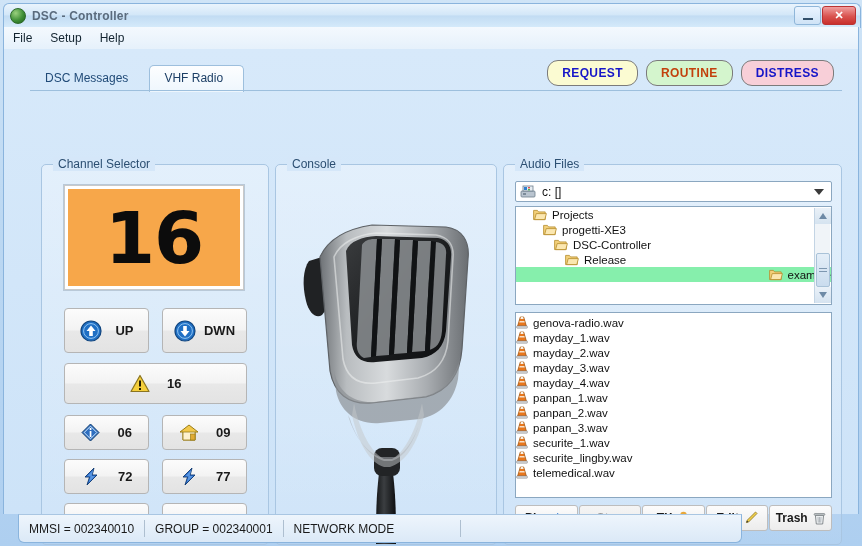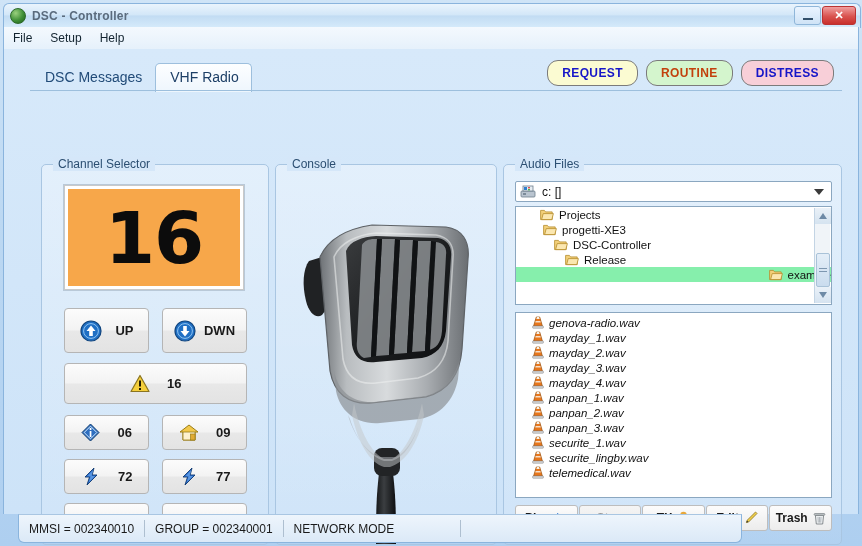--- a/index.html
+++ b/index.html
@@ -53,21 +53,21 @@
   
   .client{
     position:absolute;left:3px;top:49px;width:856px;height:465px;
     background:linear-gradient(to bottom,#d7e9fa 0%,#cde3f8 100%);
     border-left:1px solid #8ab4dd;border-right:1px solid #8ab4dd;
     box-sizing:border-box;
   }
   
   .tabstrip{position:absolute;left:26px;top:14px;height:28px;display:flex;align-items:flex-end;}
   .tab{
-    font-size:14px;color:#1d3f66;padding:5px 12px 6px 14px;
+    font-size:12px;color:#1d3f66;padding:5px 20px 6px 14px;
     border:1px solid transparent;border-bottom:none;position:relative;
   }
   .tab.inactive{color:#214b78;}
   .tab.active{
     background:linear-gradient(to bottom,#fdfeff,#eef6fd);
     border-color:#9dbfdd;border-radius:5px 5px 0 0;
     padding-bottom:7px;margin-bottom:-1px;
   }
   .tabline{position:absolute;left:26px;top:41px;width:812px;height:1px;background:#9dbfdd;}
   
@@ -144,21 +144,21 @@
     position:absolute;left:11px;top:41px;width:317px;height:99px;
     background:#fff;border:1px solid #8ba7c0;box-sizing:border-box;overflow:hidden;
   }
   .trow{height:15px;display:flex;align-items:center;font-size:11.5px;color:#111;}
   .trow.sel{background:#86efac;justify-content:flex-end;}
   .listbox{
     position:absolute;left:11px;top:147px;width:317px;height:186px;
     background:#fff;border:1px solid #8ba7c0;box-sizing:border-box;overflow:hidden;
     padding-top:2px;
   }
-  .frow{height:15px;display:flex;align-items:center;font-size:11.5px;color:#111;padding-left:16px;font-style:italic;}
+  .frow{height:15px;display:flex;align-items:center;font-size:11.5px;color:#111;padding-left:0;}
   .toolbar{position:absolute;left:11px;top:340px;width:317px;height:26px;display:flex;gap:1px;}
   .tbtn{
     flex:1;background:linear-gradient(to bottom,#fcfcfc,#ececec);
     border:1px solid #bdbdbd;border-radius:3px;
     display:flex;align-items:center;justify-content:center;gap:5px;
     font-size:12px;font-weight:bold;color:#1a1a1a;box-sizing:border-box;
   }
   .tbtn.disabled{color:#9a9a9a;background:linear-gradient(to bottom,#f5f5f5,#e9e9e9);}
   
   .vscroll{
@@ -409,21 +409,21 @@
             <rect x="8" y="5" width="2" height="1.4" fill="#4caf50"></rect>
             <rect x="3" y="9" width="3" height="2" fill="#7c8b99"></rect>
           </svg>
         </span>
         <span class="ctext">c: []</span>
         <span class="arrow"></span>
       </div>
 
       <div class="treebox">
         <div id="tree-rows">
-            <div class="trow" style="padding-left: 24px;">
+            <div class="trow" style="padding-left: 17px;">
               <span class="ico" style="margin-right: 5px;"><svg width="14" height="12" viewBox="0 0 14 12">
                   <path d="M0.6 10.6 L0.6 1.4 L4.4 1.4 L5.6 2.9 L12.2 2.9 L12.2 10.6 Z" fill="#f3d07a" stroke="#b58b2a" stroke-width=".8" stroke-linejoin="round"></path>
                   <path d="M1.6 10.6 L3.2 4.6 L13.4 4.6 L11.8 10.6 Z" fill="#fbe7b0" stroke="#b58b2a" stroke-width=".8" stroke-linejoin="round"></path>
                 </svg></span>
               <span>Projects</span>
             </div>
             <div class="trow" style="padding-left: 27px;">
               <span class="ico" style="margin-right: 5px;"><svg width="14" height="12" viewBox="0 0 14 12">
                   <path d="M0.6 10.6 L0.6 1.4 L4.4 1.4 L5.6 2.9 L12.2 2.9 L12.2 10.6 Z" fill="#f3d07a" stroke="#b58b2a" stroke-width=".8" stroke-linejoin="round"></path>
                   <path d="M1.6 10.6 L3.2 4.6 L13.4 4.6 L11.8 10.6 Z" fill="#fbe7b0" stroke="#b58b2a" stroke-width=".8" stroke-linejoin="round"></path>

